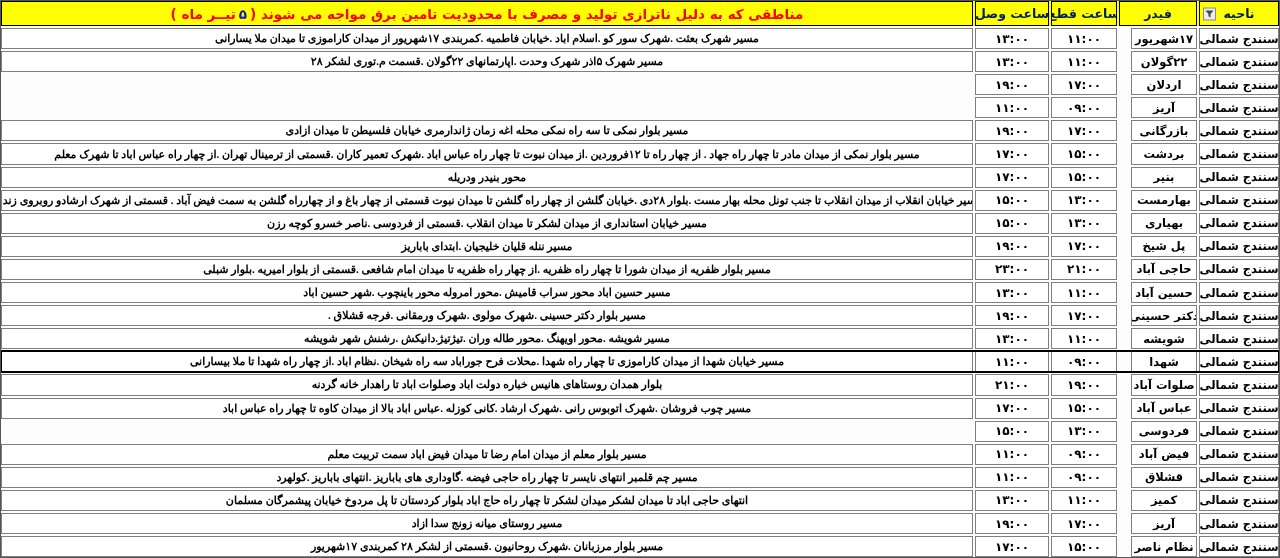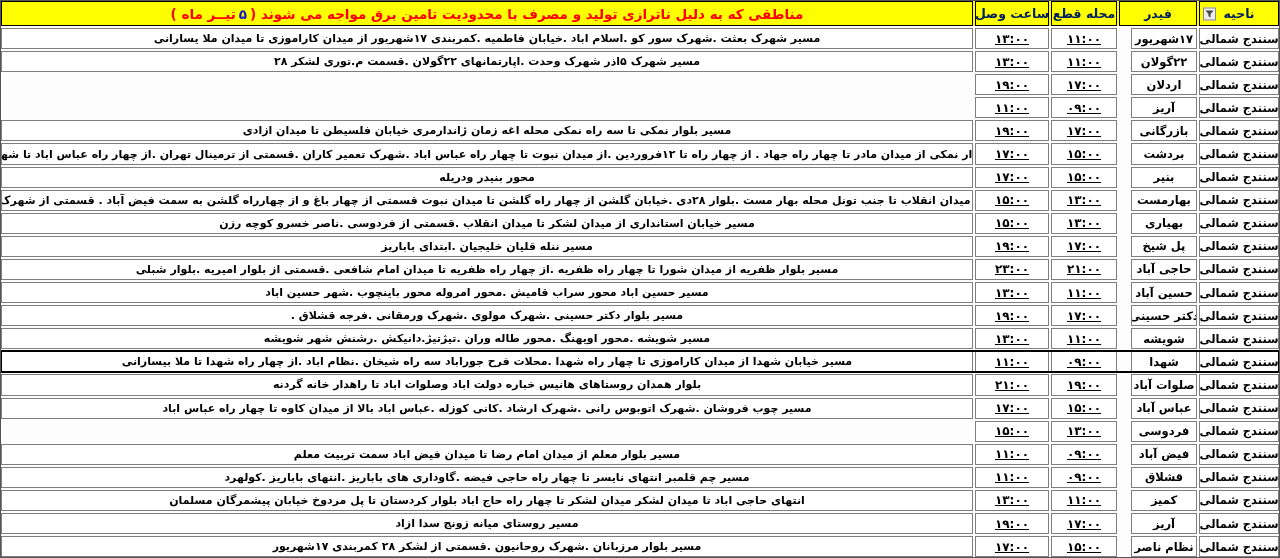--- a/index.html
+++ b/index.html
@@ -61,42 +61,42 @@
   .row.selected { outline:2px solid #000; outline-offset:-1px; z-index:2; }
   .cell {
     border:1px solid #7f7f7f;
     background:#ffffff;
     display:flex; align-items:center; justify-content:center;
     font-weight:bold; color:#000;
     overflow:hidden; white-space:nowrap;
   }
   .c-region  { font-size:11.5px; }
   .c-feeder  { font-size:11.5px;margin-left:12px; }
-  .c-cut, .c-restore { font-size:12px; letter-spacing:0.5px;text-decoration:underline; }
-  .c-route   { font-size:11px; padding:0 6px; }
+  .c-cut, .c-restore { font-size:12px; letter-spacing:0.5px; }
+  .c-route   { font-size:11px; padding:0 6px;font-family:Liberation Serif, serif; }
 </style>
 </head>
 <body>
 
 <div id="sheet">
 
   <div class="header-row">
     <div class="header-cell">
       <span>ناحیه</span>
       <span class="filter-btn">
         <svg width="9" height="9" viewBox="0 0 10 10">
           <path d="M0.5 1 h9 L6.2 5 v4 L3.8 7.5 V5 Z" fill="#4a4a4a"></path>
         </svg>
       </span>
     </div>
     <div class="header-cell">
       <span>فیدر</span>
     </div>
     <div class="header-cell">
-      <span>محله قطع</span>
+      <span>ساعت قطع</span>
     </div>
     <div class="header-cell">
       <span>ساعت وصل</span>
     </div>
     <div class="header-cell title-cell">
       <span>مناطقی که به دلیل ناترازی تولید و مصرف با محدودیت تامین برق مواجه می شوند (</span>
       <span class="title-day">۵</span>
       <span>تیــر ماه )</span>
     </div>
   </div>

